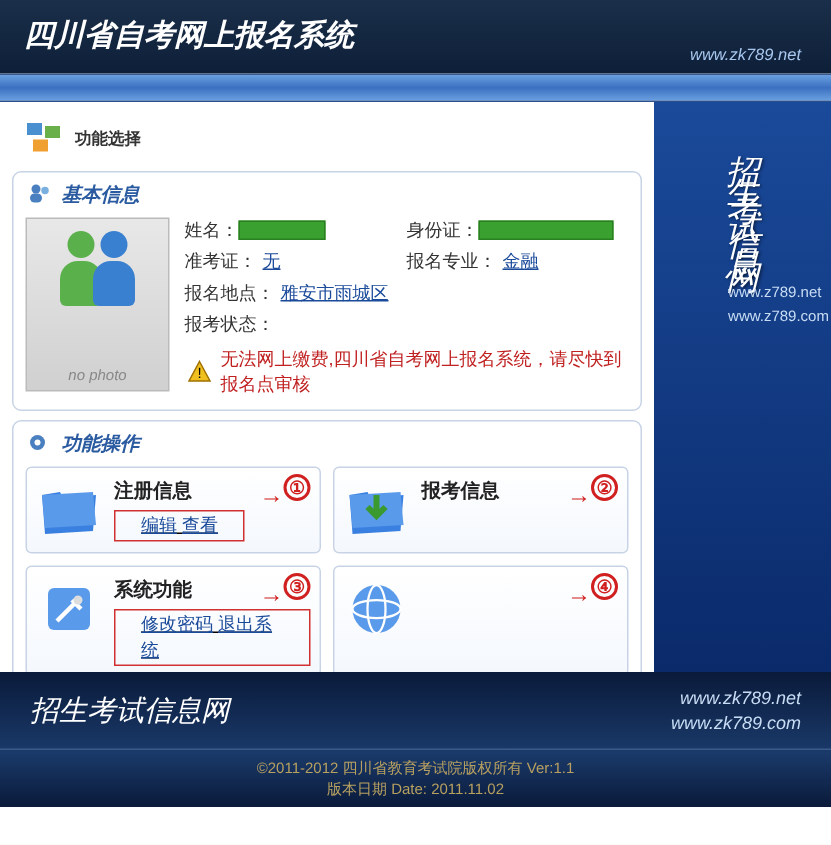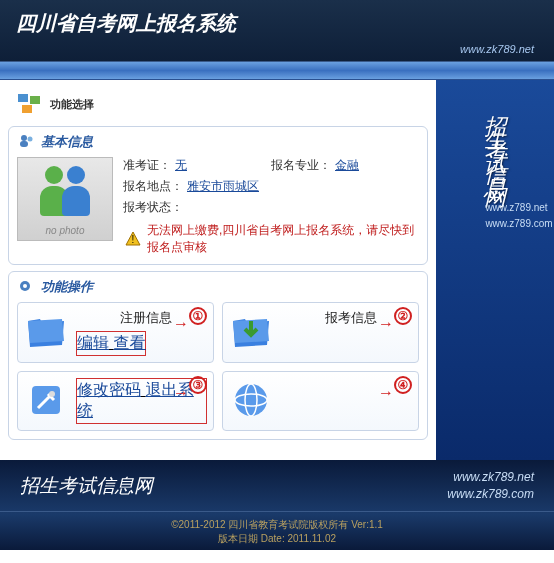--- a/index.html
+++ b/index.html
@@ -1,37 +1,37 @@
 <!DOCTYPE html>
 <html><head>
 <meta charset="utf-8">
 <style>
 * { margin: 0; padding: 0; box-sizing: border-box; }
 body { width: 554px; height: 563px; font-family: "SimSun", sans-serif; background: #f0f0f0; }
 .page { width: 554px; height: 563px; position: relative; background: #fff; }
 
-.header { height: 62px; background: linear-gradient(180deg, #1a2f4a 0%, #0e1f38 100%); position: relative; border-bottom: 1px solid #3a5a8a; }
+.header { height: 50px; background: linear-gradient(180deg, #1a2f4a 0%, #0e1f38 100%); position: relative; border-bottom: 1px solid #3a5a8a; }
 .header-title { color: #fff; font-size: 20px; font-style: italic; font-weight: bold; padding: 10px 0 0 16px; font-family: "KaiTi", serif; }
 .header-url { position: absolute; right: 20px; bottom: 6px; color: #a8c8f0; font-size: 11px; font-style: italic; }
 
 .topbar { height: 18px; background: linear-gradient(180deg, #6aa0e0 0%, #3a70c0 50%, #6aa0e0 100%); border-bottom: 1px solid #2a5090; }
 
 .body-wrap { display: flex; height: 380px; }
 
 .main { flex: 1; padding: 8px; background: #fff; }
 
 .panel-title-bar { display: flex; align-items: center; gap: 8px; padding: 6px 10px; }
 .panel-title-bar .lbl { font-size: 11px; font-weight: bold; color: #333; }
 
 .section { border: 1px solid #c8d4e6; border-radius: 6px; margin-top: 6px; padding: 4px 8px 8px 8px; background: #fff; }
 .sec-hdr { display: flex; gap: 6px; padding: 2px 0 6px 0; }
 .sec-hdr .ttl { color: #2a5aa0; font-size: 13px; font-style: italic; font-weight: bold; }
 
 .basic-body { display: flex; gap: 10px; }
-.photo-box { width: 96px; height: 84px; background: linear-gradient(180deg, #e8e8e8 0%, #d0d0d0 100%); border: 1px solid #bbb; display: flex; flex-direction: column; align-items: center; justify-content: flex-end; padding-bottom: 4px; position: relative; }
+.photo-box { width: 96px; height: 116px; background: linear-gradient(180deg, #e8e8e8 0%, #d0d0d0 100%); border: 1px solid #bbb; display: flex; flex-direction: column; align-items: center; justify-content: flex-end; padding-bottom: 4px; position: relative; }
 .photo-box .ph-txt { font-size: 10px; color: #888; font-style: italic; }
 .people { position: absolute; top: 8px; }
 .person { display: inline-block; width: 30px; height: 50px; position: relative; }
 .person .head { width: 18px; height: 18px; border-radius: 50%; margin: 0 auto; }
 .person .body { width: 28px; height: 30px; border-radius: 12px 12px 4px 4px; margin: 2px auto 0; }
 .p1 .head { background: #5ab04a; } .p1 .body { background: #5ab04a; }
 .p2 .head { background: #3a80d0; } .p2 .body { background: #3a80d0; }
 .p2 { margin-left: -12px; }
 
 .info-grid { flex: 1; font-size: 12px; }
@@ -43,22 +43,22 @@
 .info-half { flex: 1; display: flex; align-items: center; }
 
 .status-red { color: #c02020; font-size: 12px; }
 .warning-row { display: flex; align-items: center; gap: 6px; margin-top: 6px; padding-left: 2px; }
 .warn-icon { width: 16px; height: 16px; }
 
 .func-grid { display: flex; flex-wrap: wrap; gap: 8px; }
 .func-card { width: calc(50% - 4px); border: 1px solid #c8d4e6; border-radius: 4px; padding: 6px; display: flex; gap: 8px; position: relative; background: linear-gradient(180deg, #fff 0%, #f4f8fd 100%); }
 .func-icon { width: 44px; height: 44px; flex-shrink: 0; }
 .func-body { flex: 1; }
-.func-title { font-size: 13px; font-weight: normal; color: #222; margin-bottom: 4px; margin-left: 44px; }
-.func-links { border: 1px solid #d03030; padding: 1px 0; display: inline-block; font-size: 16px; text-decoration: underline; }
+.func-title { font-size: 13px; font-weight: bold; color: #222; margin-bottom: 4px; }
+.func-links { border: 1px solid #d03030; padding: 1px 17px; display: inline-block; font-size: 12px; text-decoration: underline; }
 .func-links a { color: #1a4a9a; text-decoration: underline; cursor: pointer; }
 .num-badge { position: absolute; right: 6px; top: 4px; width: 18px; height: 18px; border: 2px solid #d02020; border-radius: 50%; color: #d02020; font-size: 12px; display: flex; align-items: center; justify-content: center; font-weight: bold; }
 .arrow { position: absolute; right: 24px; top: 10px; color: #d02020; font-size: 16px; font-weight: bold; }
 
 .sidebar { width: 118px; background: linear-gradient(180deg, #1a4a9a 0%, #0a2a6a 100%); display: flex; flex-direction: column; align-items: center; padding: 18px 6px; }
 .side-title { color: #fff; font-size: 22px; writing-mode: vertical-rl; letter-spacing: 12px; font-family: "KaiTi", serif; font-style: italic; text-shadow: 1px 1px 2px rgba(0,0,0,0.5); }
 .side-urls { margin-top: 18px; color: #c8ddf5; font-size: 10px; text-align: left; line-height: 1.6; margin-left: 48px; }
 
 .footer { height: 90px; background: linear-gradient(180deg, #0a1a3a 0%, #1a3a6a 60%, #0a1a3a 100%); position: relative; }
 .footer-inner { display: flex; height: 52px; align-items: center; justify-content: space-between; padding: 0 20px; border-bottom: 1px solid #3a5a8a; }
@@ -108,20 +108,30 @@
           <div class="photo-box">
             <div class="people">
               <span class="person p1"><div class="head"></div><div class="body"></div></span>
               <span class="person p2"><div class="head"></div><div class="body"></div></span>
             </div>
             <span class="ph-txt">no photo</span>
           </div>
           <div class="info-grid">
             <div class="info-row">
               <div class="info-half">
+                  <span class="info-lbl">姓名：</span>
+                  <span class="green-block"></span>
+                </div>
+              <div class="info-half">
+                  <span class="info-lbl">身份证：</span>
+                  <span class="green-block" style="width:90px"></span>
+                </div>
+            </div>
+            <div class="info-row">
+              <div class="info-half">
                   <span class="info-lbl">准考证：</span>
                   <span class="info-val link">无</span>
                 </div>
               <div class="info-half">
                   <span class="info-lbl">报名专业：</span>
                   <span class="info-val link">金融</span>
                 </div>
             </div>
             <div class="info-row">
               <span class="info-lbl">报名地点：</span>
@@ -190,20 +200,21 @@
 
           <div class="func-card">
             <div class="func-icon">
               <svg viewBox="0 0 44 44">
                   <rect x="8" y="8" width="28" height="28" rx="4" fill="#5a9aea"></rect>
                   <path d="M14 30 L26 18 M24 16 L30 22" stroke="#fff" stroke-width="3"></path>
                   <circle cx="28" cy="16" r="3" fill="#ddd"></circle>
                 </svg>
             </div>
             <div class="func-body">
+              <div class="func-title">系统功能</div>
               <div class="func-links">
                 <a>修改密码</a>
                 <a>退出系统</a>
               </div>
             </div>
             <span class="arrow">→</span>
             <span class="num-badge">③</span>
           </div>
 
           <div class="func-card">

